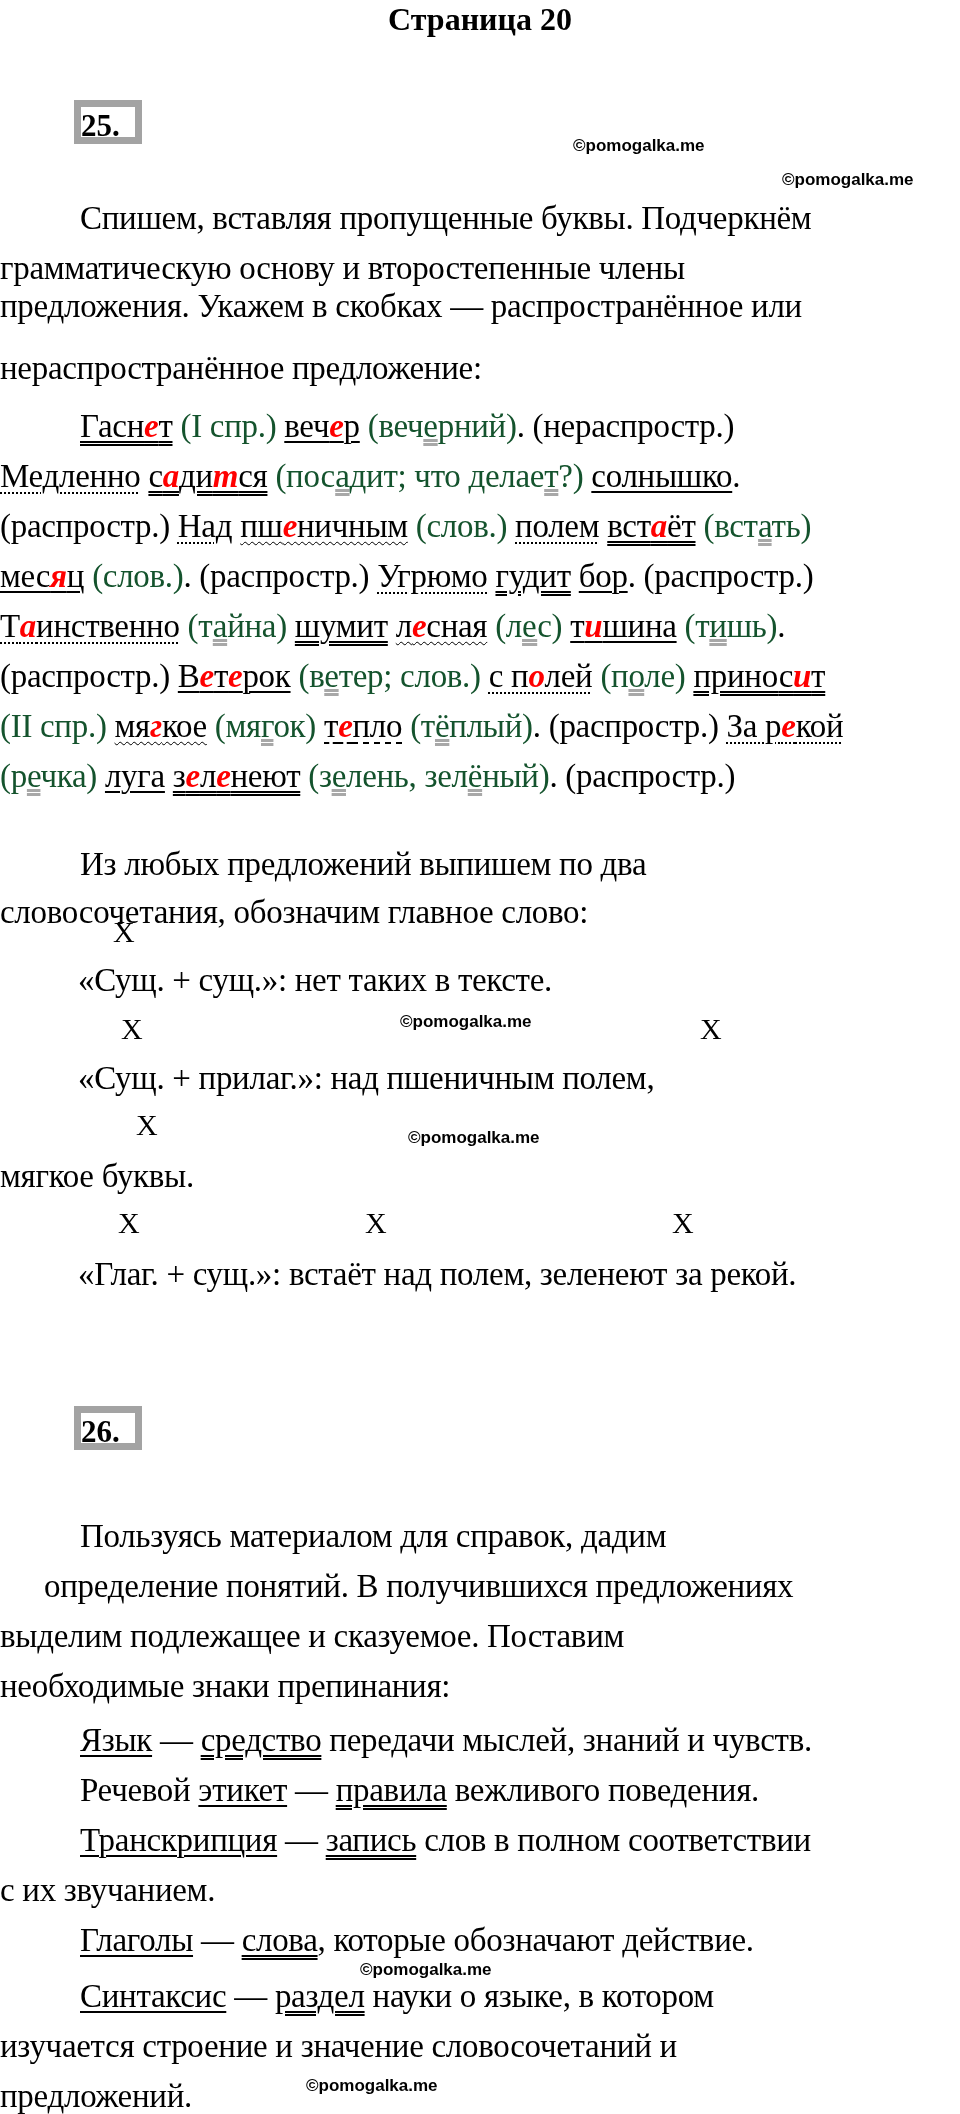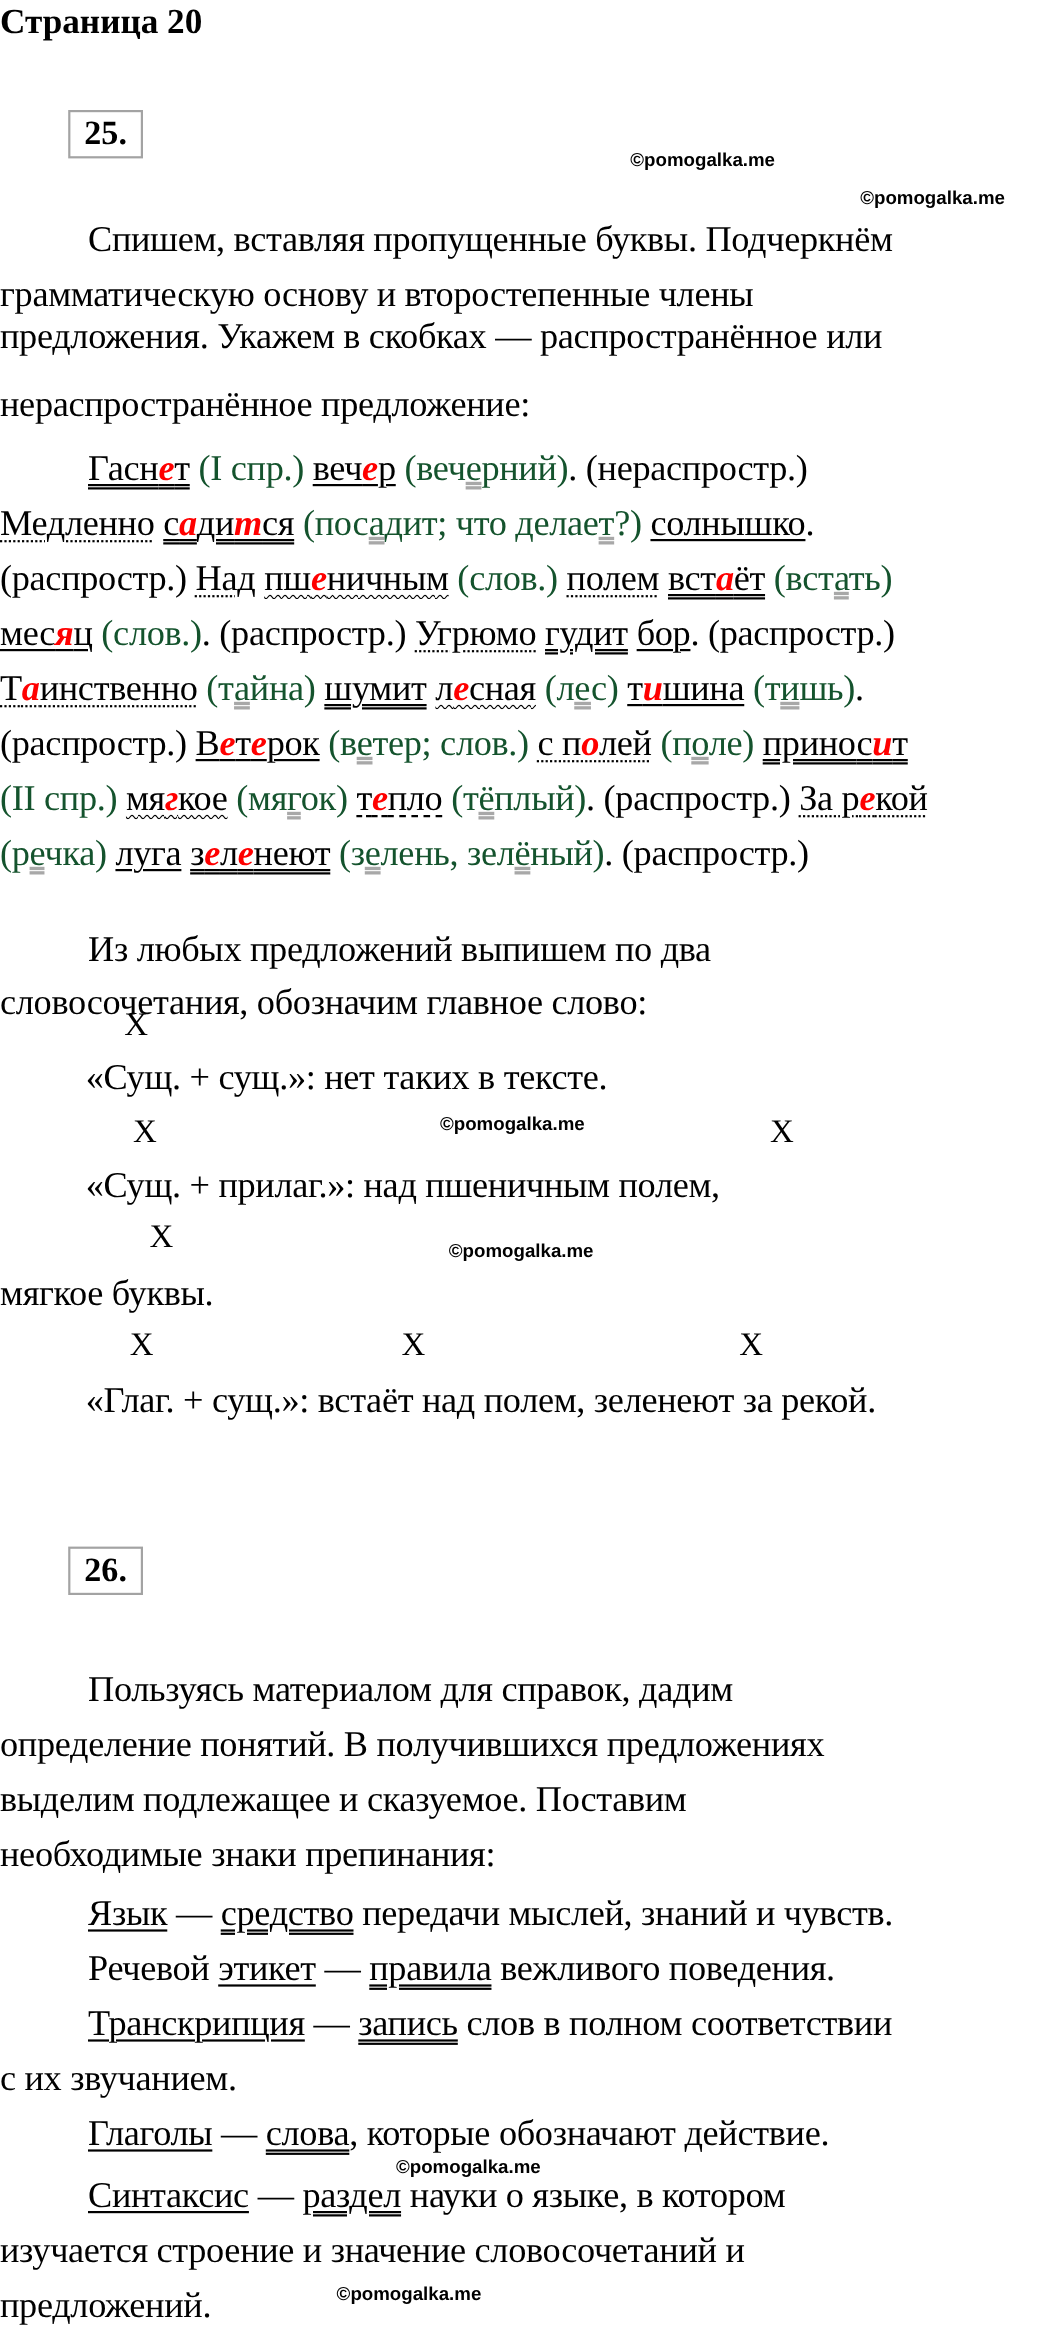--- a/index.html
+++ b/index.html
@@ -1,22 +1,22 @@
 <!DOCTYPE html>
 <html><head>
 <meta charset="utf-8">
 <style>
   html, body { margin:0; padding:0; background:#ffffff; }
   body { width:960px; height:2114px; position:relative; overflow:hidden;
          font-family:"Liberation Serif", "DejaVu Serif", serif; color:#000; }
-  .page-title { position:absolute; top:0; left:0; width:960px; text-align:left;
+  .page-title { position:absolute; top:0; left:0; width:960px; text-align:center;
          font-weight:bold; font-size:32px; line-height:38px; }
-  .task-num { position:absolute; left:62px; width:68px; height:44px; border:2px solid #a3a3a3;
+  .task-num { position:absolute; left:74px; width:68px; height:44px; border:7px solid #a3a3a3;
          box-sizing:border-box; font-weight:bold; font-size:31px; line-height:38px;
-         text-align:center; }
+         text-align:left; }
   .wm { position:absolute; font-family:"Liberation Sans","DejaVu Sans",sans-serif;
         font-weight:bold; font-size:17px; color:#000; white-space:nowrap; }
   .line { position:absolute; left:0; font-size:33px; line-height:40px; white-space:nowrap;
           letter-spacing:-0.3px; }
   .ind { left:80px; }
   .ind2 { left:78px; }
   .gray { color:#14532d; }
   .red { color:#ff0000; font-style:italic; font-weight:bold; }
   .ugr { text-decoration:underline; text-decoration-color:#a8a8a8; text-decoration-style:double; }
   
@@ -89,21 +89,21 @@
 <div class="line" style="top:1156px;">мягкое буквы.</div>
 
 <div class="x" style="left:118px; top:1206px;">X</div>
 <div class="x" style="left:365px; top:1206px;">X</div>
 <div class="x" style="left:672px; top:1206px;">X</div>
 <div class="line ind2" style="top:1254px;">«Глаг. + сущ.»: встаёт над полем, зеленеют за рекой.</div>
 
 <div class="task-num" style="top:1406px;">26.</div>
 
 <div class="line ind" style="top:1516px;">Пользуясь материалом для справок, дадим</div>
-<div class="line" style="top:1566px;">определение понятий. В получившихся предложениях</div>
+<div class="line" style="top:1566px;padding-left:44px;">определение понятий. В получившихся предложениях</div>
 <div class="line" style="top:1616px;">выделим подлежащее и сказуемое. Поставим</div>
 <div class="line" style="top:1666px;">необходимые знаки препинания:</div>
 
 <div class="line ind" style="top:1720px;">
   <span></span><span class="subj">Язык</span><span> — </span><span class="pred">средство</span><span> передачи мыслей, знаний и чувств.</span>
 </div>
 <div class="line ind" style="top:1770px;">
   <span>Речевой </span><span class="subj">этикет</span><span> — </span><span class="pred">правила</span><span> вежливого поведения.</span>
 </div>
 <div class="line ind" style="top:1820px;">

